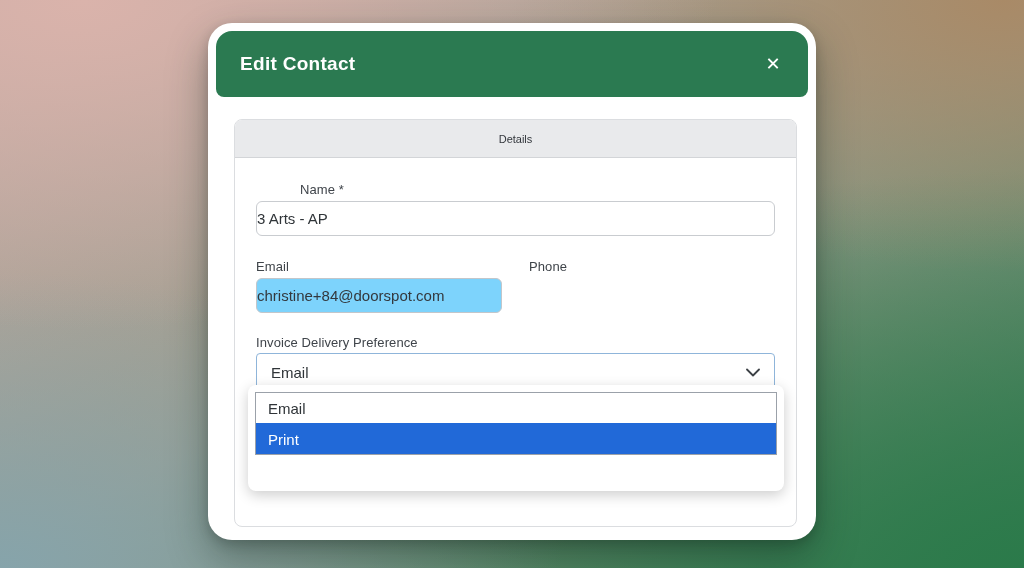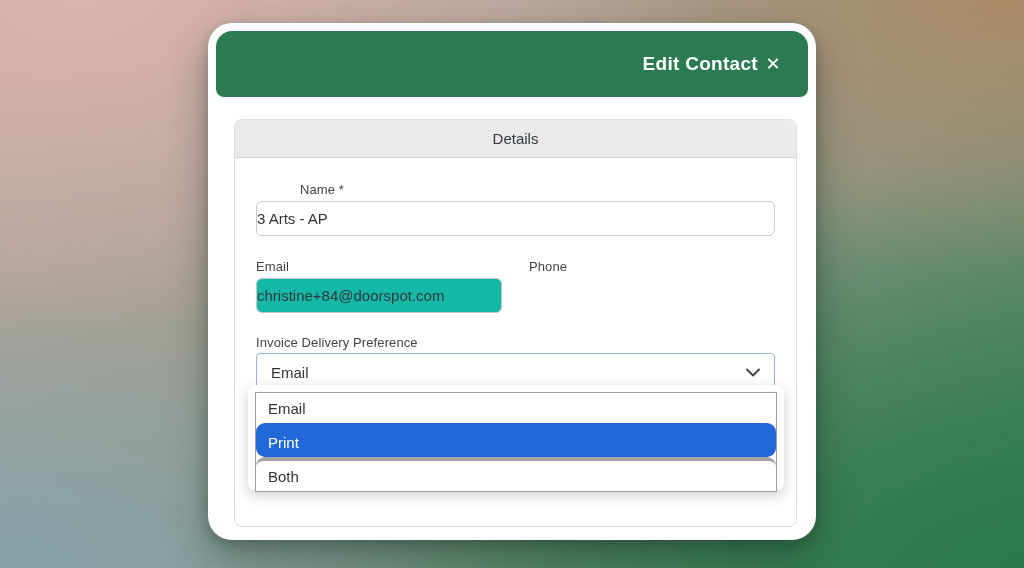--- a/index.html
+++ b/index.html
@@ -18,53 +18,53 @@
       linear-gradient(150deg, #c0aaa4 0%, #9d9d8e 48%, #3d7d57 100%);
   }
   .modal {
     position: absolute; left: 208px; top: 23px; width: 608px; height: 517px;
     background: #ffffff; border-radius: 24px;
     box-shadow: 0 18px 40px rgba(15,40,28,0.38), 0 4px 12px rgba(0,0,0,0.18);
   }
   .modal-header {
     position: absolute; left: 8px; top: 8px; right: 8px; height: 66px;
     background: #2b7a51; border-radius: 16px 16px 8px 8px;
-    display: flex; align-items: center; justify-content: flex-end;
+    display: flex; align-items: center; justify-content: space-between;
     padding: 0 20px 0 24px; box-sizing: border-box;
   }
   .modal-title {
     color: #ffffff; font-size: 19px; font-weight: 700; letter-spacing: 0.3px;
   }
   .close-btn {
     width: 30px; height: 30px; border: none; background: transparent;
     color: #ffffff; font-size: 18px; line-height: 30px; text-align: center;
     cursor: pointer; padding: 0; font-family: inherit;
   }
   .card {
     position: absolute; left: 26px; top: 96px; width: 563px; height: 408px;
     background: #ffffff; border: 1px solid #dbdde0; border-radius: 8px;
     box-sizing: border-box;
   }
   .card-header {
     height: 37px; background: #e9eaec; border-bottom: 1px solid #d3d5d8;
     border-radius: 7px 7px 0 0;
     display: flex; align-items: center; justify-content: center;
-    font-size: 15px; color: #33373c;
+    font-size: 11px; color: #33373c;
   }
   .field-label {
     position: absolute; font-size: 13px; color: #3f444a; letter-spacing: 0.1px;
   }
   .text-input {
     position: absolute; box-sizing: border-box; height: 35px;
     border: 1px solid #c9ccd0; border-radius: 6px; background: #ffffff;
     font-family: inherit; font-size: 15px; color: #303539;
     padding: 0 0; outline: none;
   }
   .text-input.disabled {
-    background: #14b8a6; border-color: #c3c6ca; color: #33383d;
+    background: #7dd3fc; border-color: #c3c6ca; color: #33383d;
   }
   .select-box {
     position: absolute; left: 21px; top: 233px; width: 519px; height: 38px;
     box-sizing: border-box; border: 1px solid #8fb5da; border-radius: 4px;
     background: #ffffff; display: flex; align-items: center;
     justify-content: space-between; padding: 0 14px; cursor: pointer;
   }
   .select-value { font-size: 15px; color: #2f3438; }
   .popup {
     position: absolute; left: 40px; top: 362px; width: 536px; height: 106px;
@@ -72,21 +72,21 @@
     box-shadow: 0 4px 14px rgba(0,0,0,0.20); box-sizing: border-box;
   }
   .dd-list {
     position: absolute; left: 7px; top: 7px; width: 522px;
     border: 1px solid #9ba1a9; box-sizing: border-box; background: #ffffff;
   }
   .dd-option {
     height: 30px; display: flex; align-items: center; padding: 0 12px;
     font-size: 15px; color: #2f3438; cursor: pointer;
   }
-  .dd-option + .dd-option { border-top: 4px solid #a3a3a3; border-radius: 9px; }
+  .dd-option + .dd-option { border-top: 1px solid #a3a3a3; }
   .dd-option.highlighted {
     background: #2169d8; color: #ffffff; border-top-color: #2169d8;
   }
   .chevron { display: block; }
 </style>
 </head>
 <body>
 
 <div class="stage">
   <div class="modal">
@@ -119,20 +119,17 @@
     </div>
 
     <div class="popup">
       <div class="dd-list">
         <div class="dd-option">
           <span>Email</span>
         </div>
         <div class="dd-option highlighted">
           <span>Print</span>
         </div>
-        <div class="dd-option">
-          <span>Both</span>
-        </div>
       </div>
     </div>
 
   </div>
 </div>
 
 </body></html>

